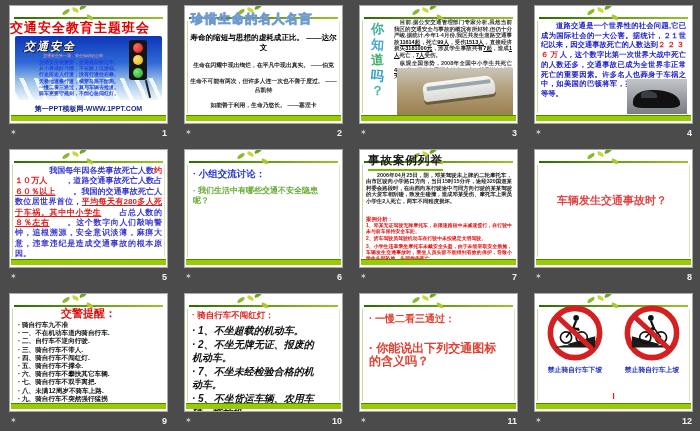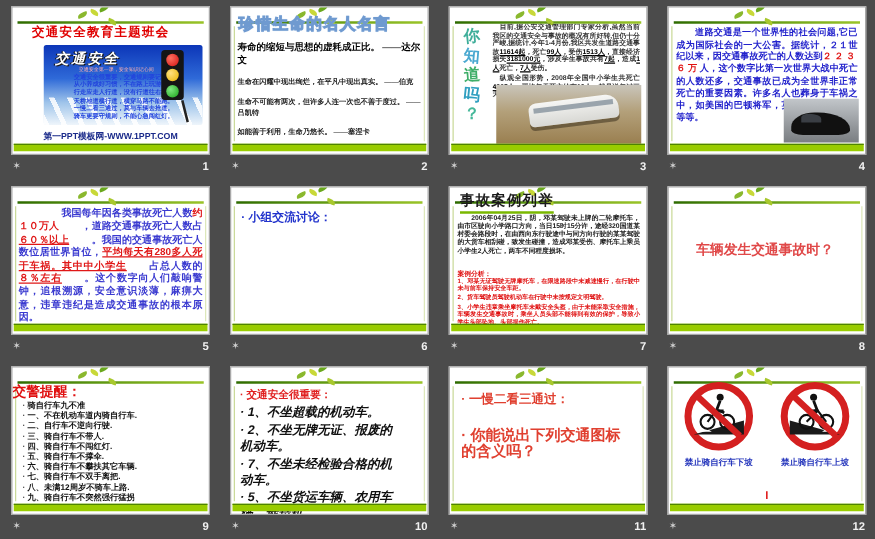--- a/index.html
+++ b/index.html
@@ -23,24 +23,24 @@
         box-shadow:18px 1px 0 #6aa81e;}
   .deco::after{content:"";position:absolute;left:58px;top:-2px;width:7px;height:4px;
         border-radius:0 70% 0 70%;background:#c8d838;transform:rotate(20deg);
         box-shadow:16px 2px 0 #a8c82e;}
   .vl{position:absolute;left:2px;top:15px;bottom:10px;width:1px;background:#cada9a;}
   .vr{position:absolute;right:2px;top:15px;bottom:10px;width:1px;background:#dde8bb;}
   .bbar{position:absolute;left:1px;right:1px;bottom:2px;height:5px;
         background:#99cc00;border-top:1px solid #4e8400;}
 
   
-  .t1-title{position:absolute;top:13px;left:0;right:16px;text-align:center;
-        font-size:10px;font-weight:900;color:#e00000;letter-spacing:1px;}
+  .t1-title{position:absolute;top:13px;left:0;right:16px;
+        font-size:13px;font-weight:900;color:#e00000;letter-spacing:1px;}
   .banner{position:absolute;left:5px;top:30px;right:5px;height:64px;border-radius:2px;overflow:hidden;
-        background:linear-gradient(180deg,#0c36b8 0%,#2f6ad8 42%,#9fc4ea 72%,#eef5fb 100%);margin-left:20px;}
+        background:linear-gradient(180deg,#0c36b8 0%,#2f6ad8 42%,#9fc4ea 72%,#eef5fb 100%);}
   .stripes{position:absolute;left:0;right:0;bottom:0;height:22px;
         background:repeating-linear-gradient(65deg,rgba(255,255,255,.85) 0 4px,rgba(255,255,255,0) 4px 13px);}
   .b-title{position:absolute;left:9px;top:3px;font-size:11px;font-weight:900;font-style:italic;
         color:#fff;letter-spacing:2px;text-shadow:1px 1px 0 #1a1a1a,-1px 0 0 #1a1a1a;}
   .b-note{position:absolute;left:28px;top:17px;font-size:4px;color:#ffb0b0;}
   .b-lines{position:absolute;left:24px;top:23px;font-size:5px;line-height:6.2px;
         color:#2244dd;font-weight:bold;}
   .tl{position:absolute;right:15px;top:4px;width:18px;height:40px;background:#151515;border-radius:3px;
         display:flex;flex-direction:column;align-items:center;justify-content:space-evenly;}
   .dot{width:10px;height:10px;border-radius:50%;}
@@ -48,21 +48,21 @@
   .dy{background:radial-gradient(circle at 35% 35%,#ffe080,#e8b400);}
   .dg{background:radial-gradient(circle at 35% 35%,#80e880,#18a018);}
   .pole{position:absolute;right:13px;top:44px;width:2px;height:18px;background:#222;transform:rotate(-14deg);}
   .t1-footer{position:absolute;bottom:9px;left:0;right:0;text-align:center;
         font-size:7px;font-weight:bold;color:#1a2a8a;}
 
   
   .t2-title{position:absolute;top:5px;left:6px;font-size:12.5px;font-weight:900;letter-spacing:1px;
         color:#dbe8f8;-webkit-text-stroke:0.8px #6f9ad0;text-shadow:0 0 1px #8fb4e3;}
   .quotes{position:absolute;top:27px;left:5px;right:5px;}
-  .q{font-size:5.8px;color:#222;font-weight:bold;margin-bottom:6.5px;font-family:Liberation Serif, serif;}
+  .q{font-size:5.8px;color:#222;font-weight:bold;margin-bottom:6.5px;text-align:center;}
   .quotes .q:first-child{font-size:7.6px;color:#000;margin-bottom:8px;}
 
   
   .vtitle{position:absolute;left:4px;top:15px;width:27px;}
   .vch{font-size:13px;font-weight:900;line-height:15.5px;text-align:center;}
   .vtitle .vch:nth-child(1){color:#3fae9a;transform:rotate(-6deg);}
   .vtitle .vch:nth-child(2){color:#49a8d0;transform:rotate(5deg);}
   .vtitle .vch:nth-child(3){color:#3fae68;transform:rotate(-4deg);}
   .vtitle .vch:nth-child(4){color:#2f9fc0;transform:rotate(6deg);}
   .vtitle .vch:nth-child(5){color:#45b89a;}
@@ -108,21 +108,21 @@
   .s7-albl{position:absolute;top:66px;left:6px;font-size:5.4px;font-weight:bold;color:#e01010;}
   .s7-alist{position:absolute;top:73px;left:6px;right:5px;font-size:4.9px;line-height:5.7px;
         color:#e01010;font-weight:bold;text-align:justify;}
   .s7-alist .al{margin-bottom:2px;}
 
   
   .s8-text{position:absolute;top:42px;left:16px;width:122px;font-size:11px;line-height:16px;
         font-weight:bold;color:#e04848;text-align:center;}
 
   
-  .s9-title{position:absolute;top:12px;left:0;right:0;
+  .s9-title{position:absolute;top:12px;left:0;right:0;text-align:center;
         font-size:11px;font-weight:900;color:#e01010;}
   .s9-list{position:absolute;top:27px;left:8px;right:4px;font-size:6.6px;line-height:8.2px;
         color:#111;font-weight:bold;}
 
   
   .s10-head{position:absolute;top:16px;left:7px;font-size:8.5px;font-weight:bold;color:#e02020;}
   .s10-list{position:absolute;top:30px;left:7px;right:19px;font-size:10px;line-height:13.6px;
         color:#111;font-weight:bold;font-style:italic;}
 
   
@@ -251,20 +251,21 @@
       <span class="num">5</span>
     </div>
   </div>
 
   <div class="cell">
     <div class="slide">
       <div class="deco"></div>
       <div class="vl"></div>
       <div class="vr"></div>
       <div class="s6-l1">· 小组交流讨论：</div>
+      <div class="s6-l2">· 我们生活中有哪些交通不安全隐患呢？</div>
       <div class="bbar"></div>
     </div>
     <div class="tfoot">
       <span class="star">✶</span>
       <span class="num">6</span>
     </div>
   </div>
 
   <div class="cell">
     <div class="slide">
@@ -323,21 +324,21 @@
       <span class="star">✶</span>
       <span class="num">9</span>
     </div>
   </div>
 
   <div class="cell">
     <div class="slide">
       <div class="deco"></div>
       <div class="vl"></div>
       <div class="vr"></div>
-      <div class="s10-head">· 交通安全很重要：</div>
+      <div class="s10-head">· 骑自行车不闯红灯：</div>
       <div class="s10-list">
           <div class="r">· 1、不坐超载的机动车。</div>
           <div class="r">· 2、不坐无牌无证、报废的机动车。</div>
           <div class="r">· 7、不坐未经检验合格的机动车。</div>
           <div class="r">· 5、不坐货运车辆、农用车辆、拖拉机。</div>
         </div>
       <div class="bbar"></div>
     </div>
     <div class="tfoot">
       <span class="star">✶</span>

